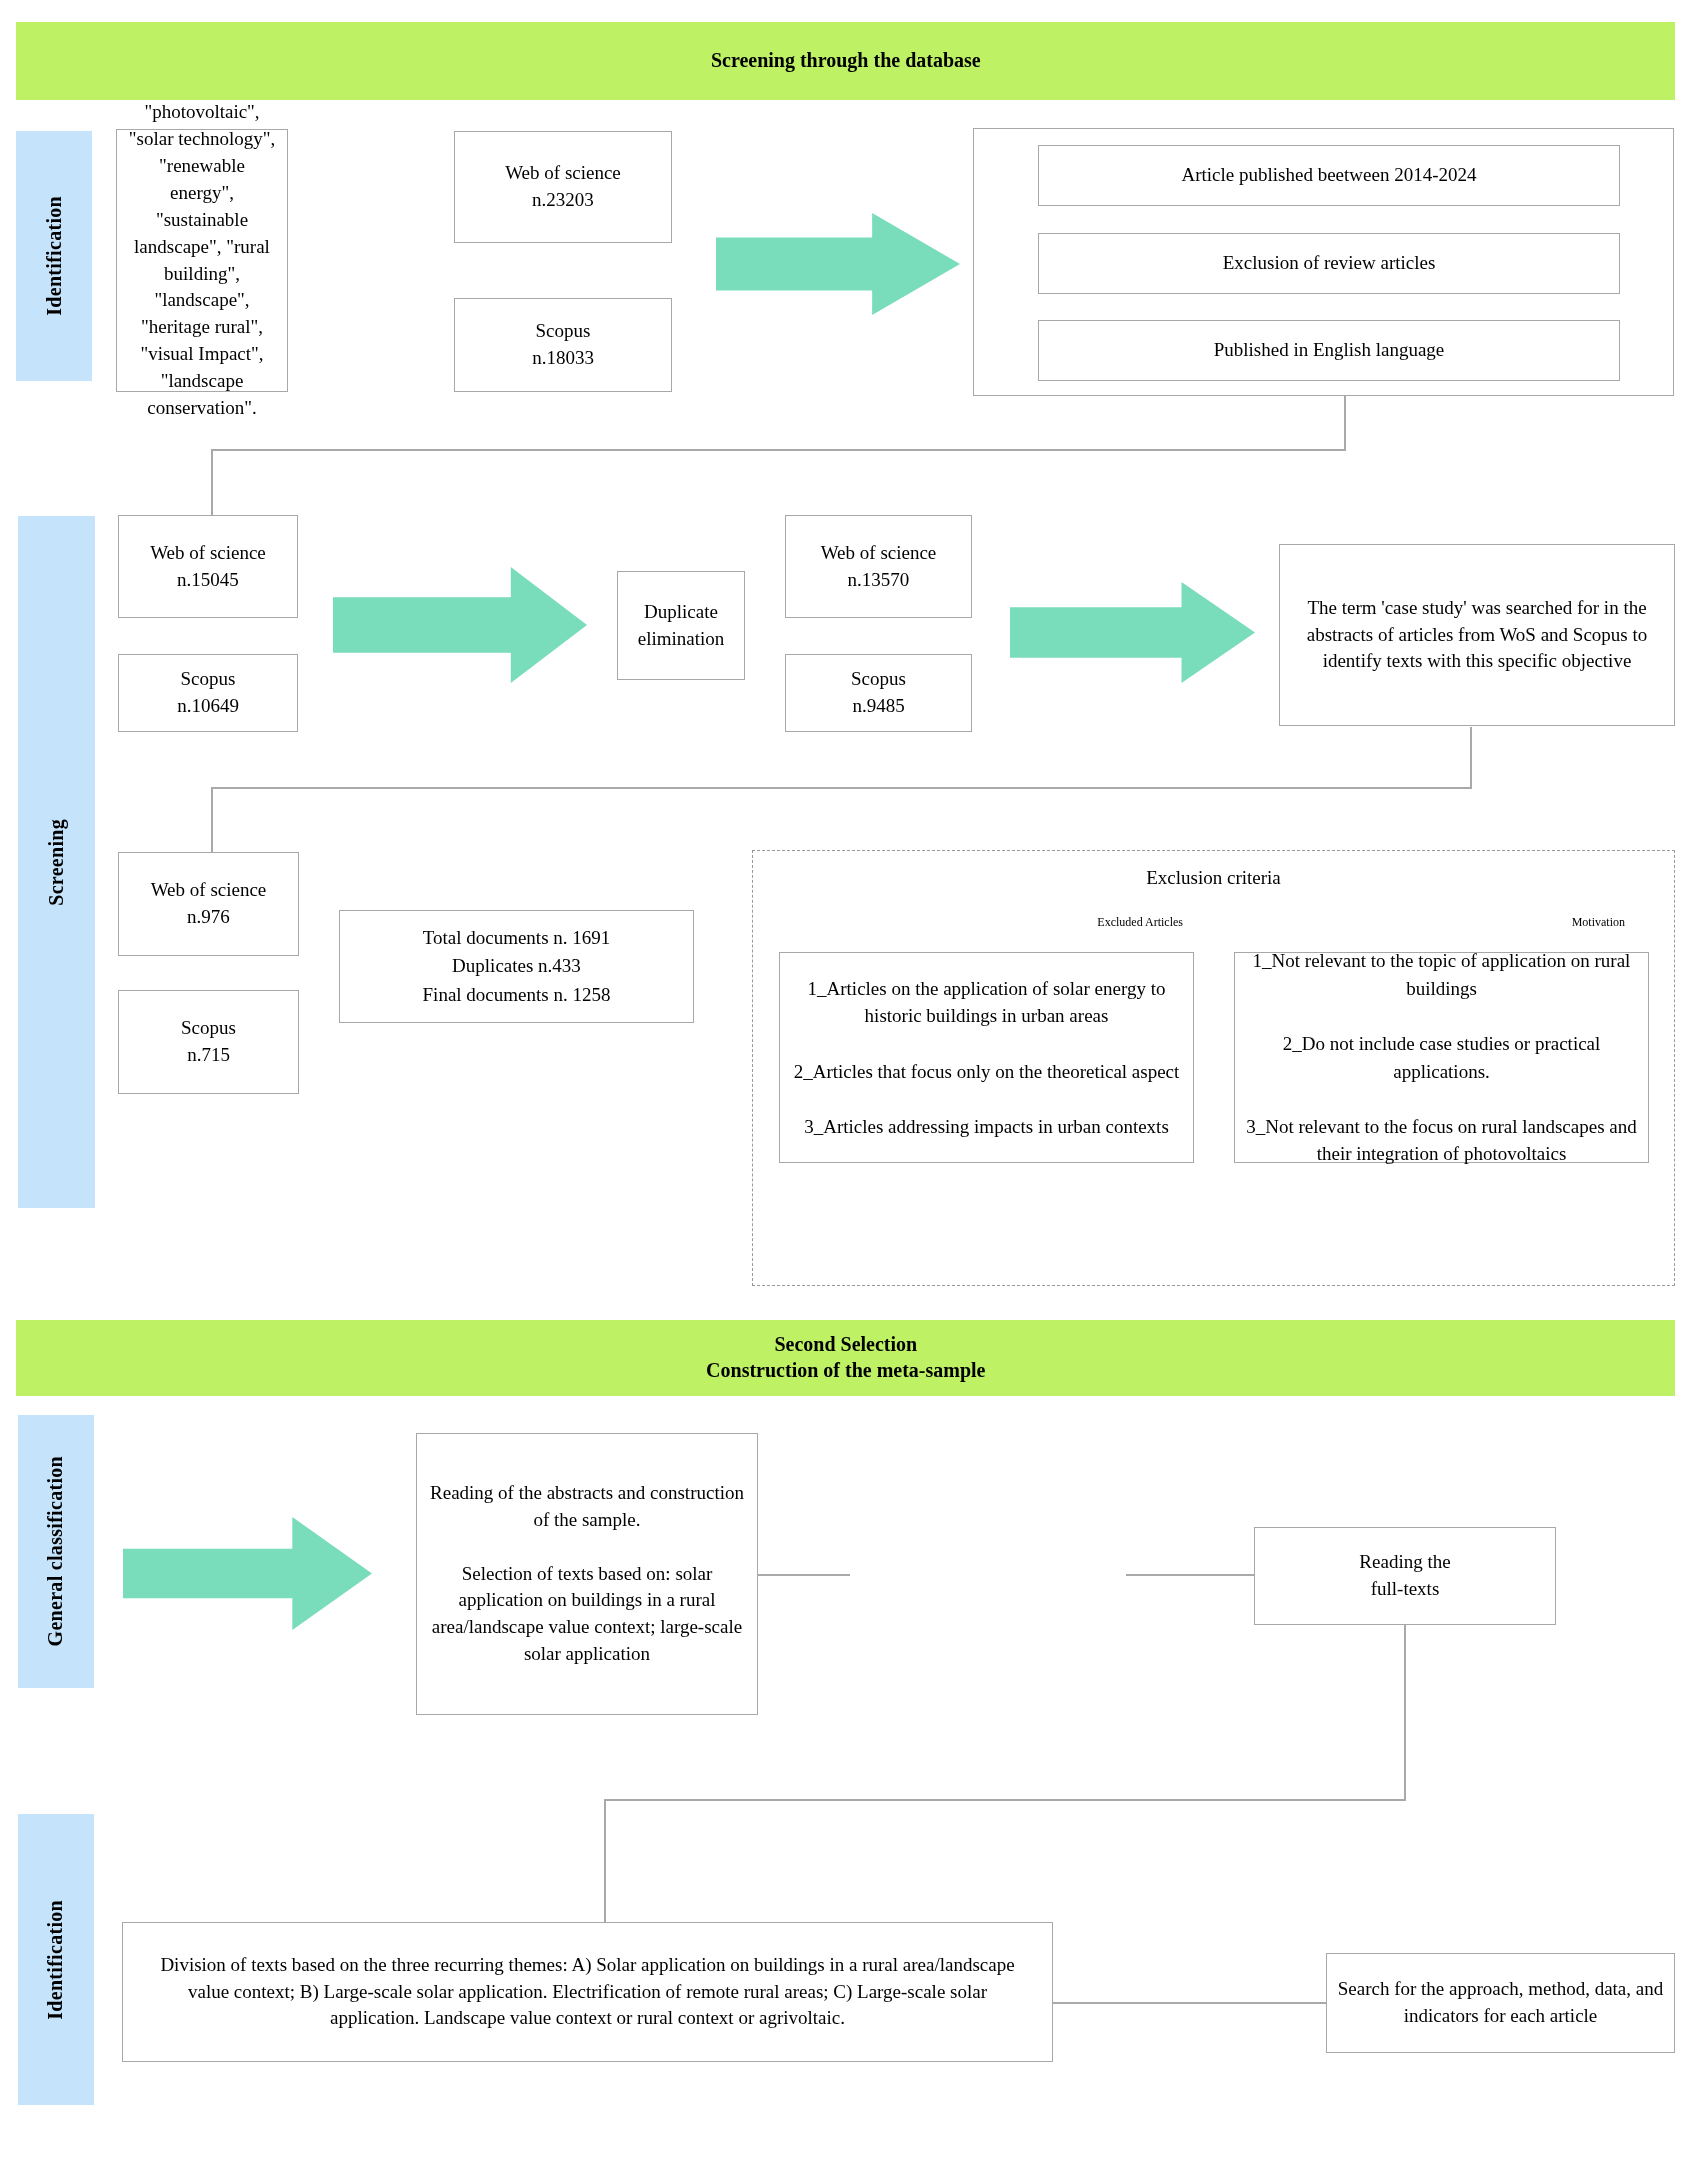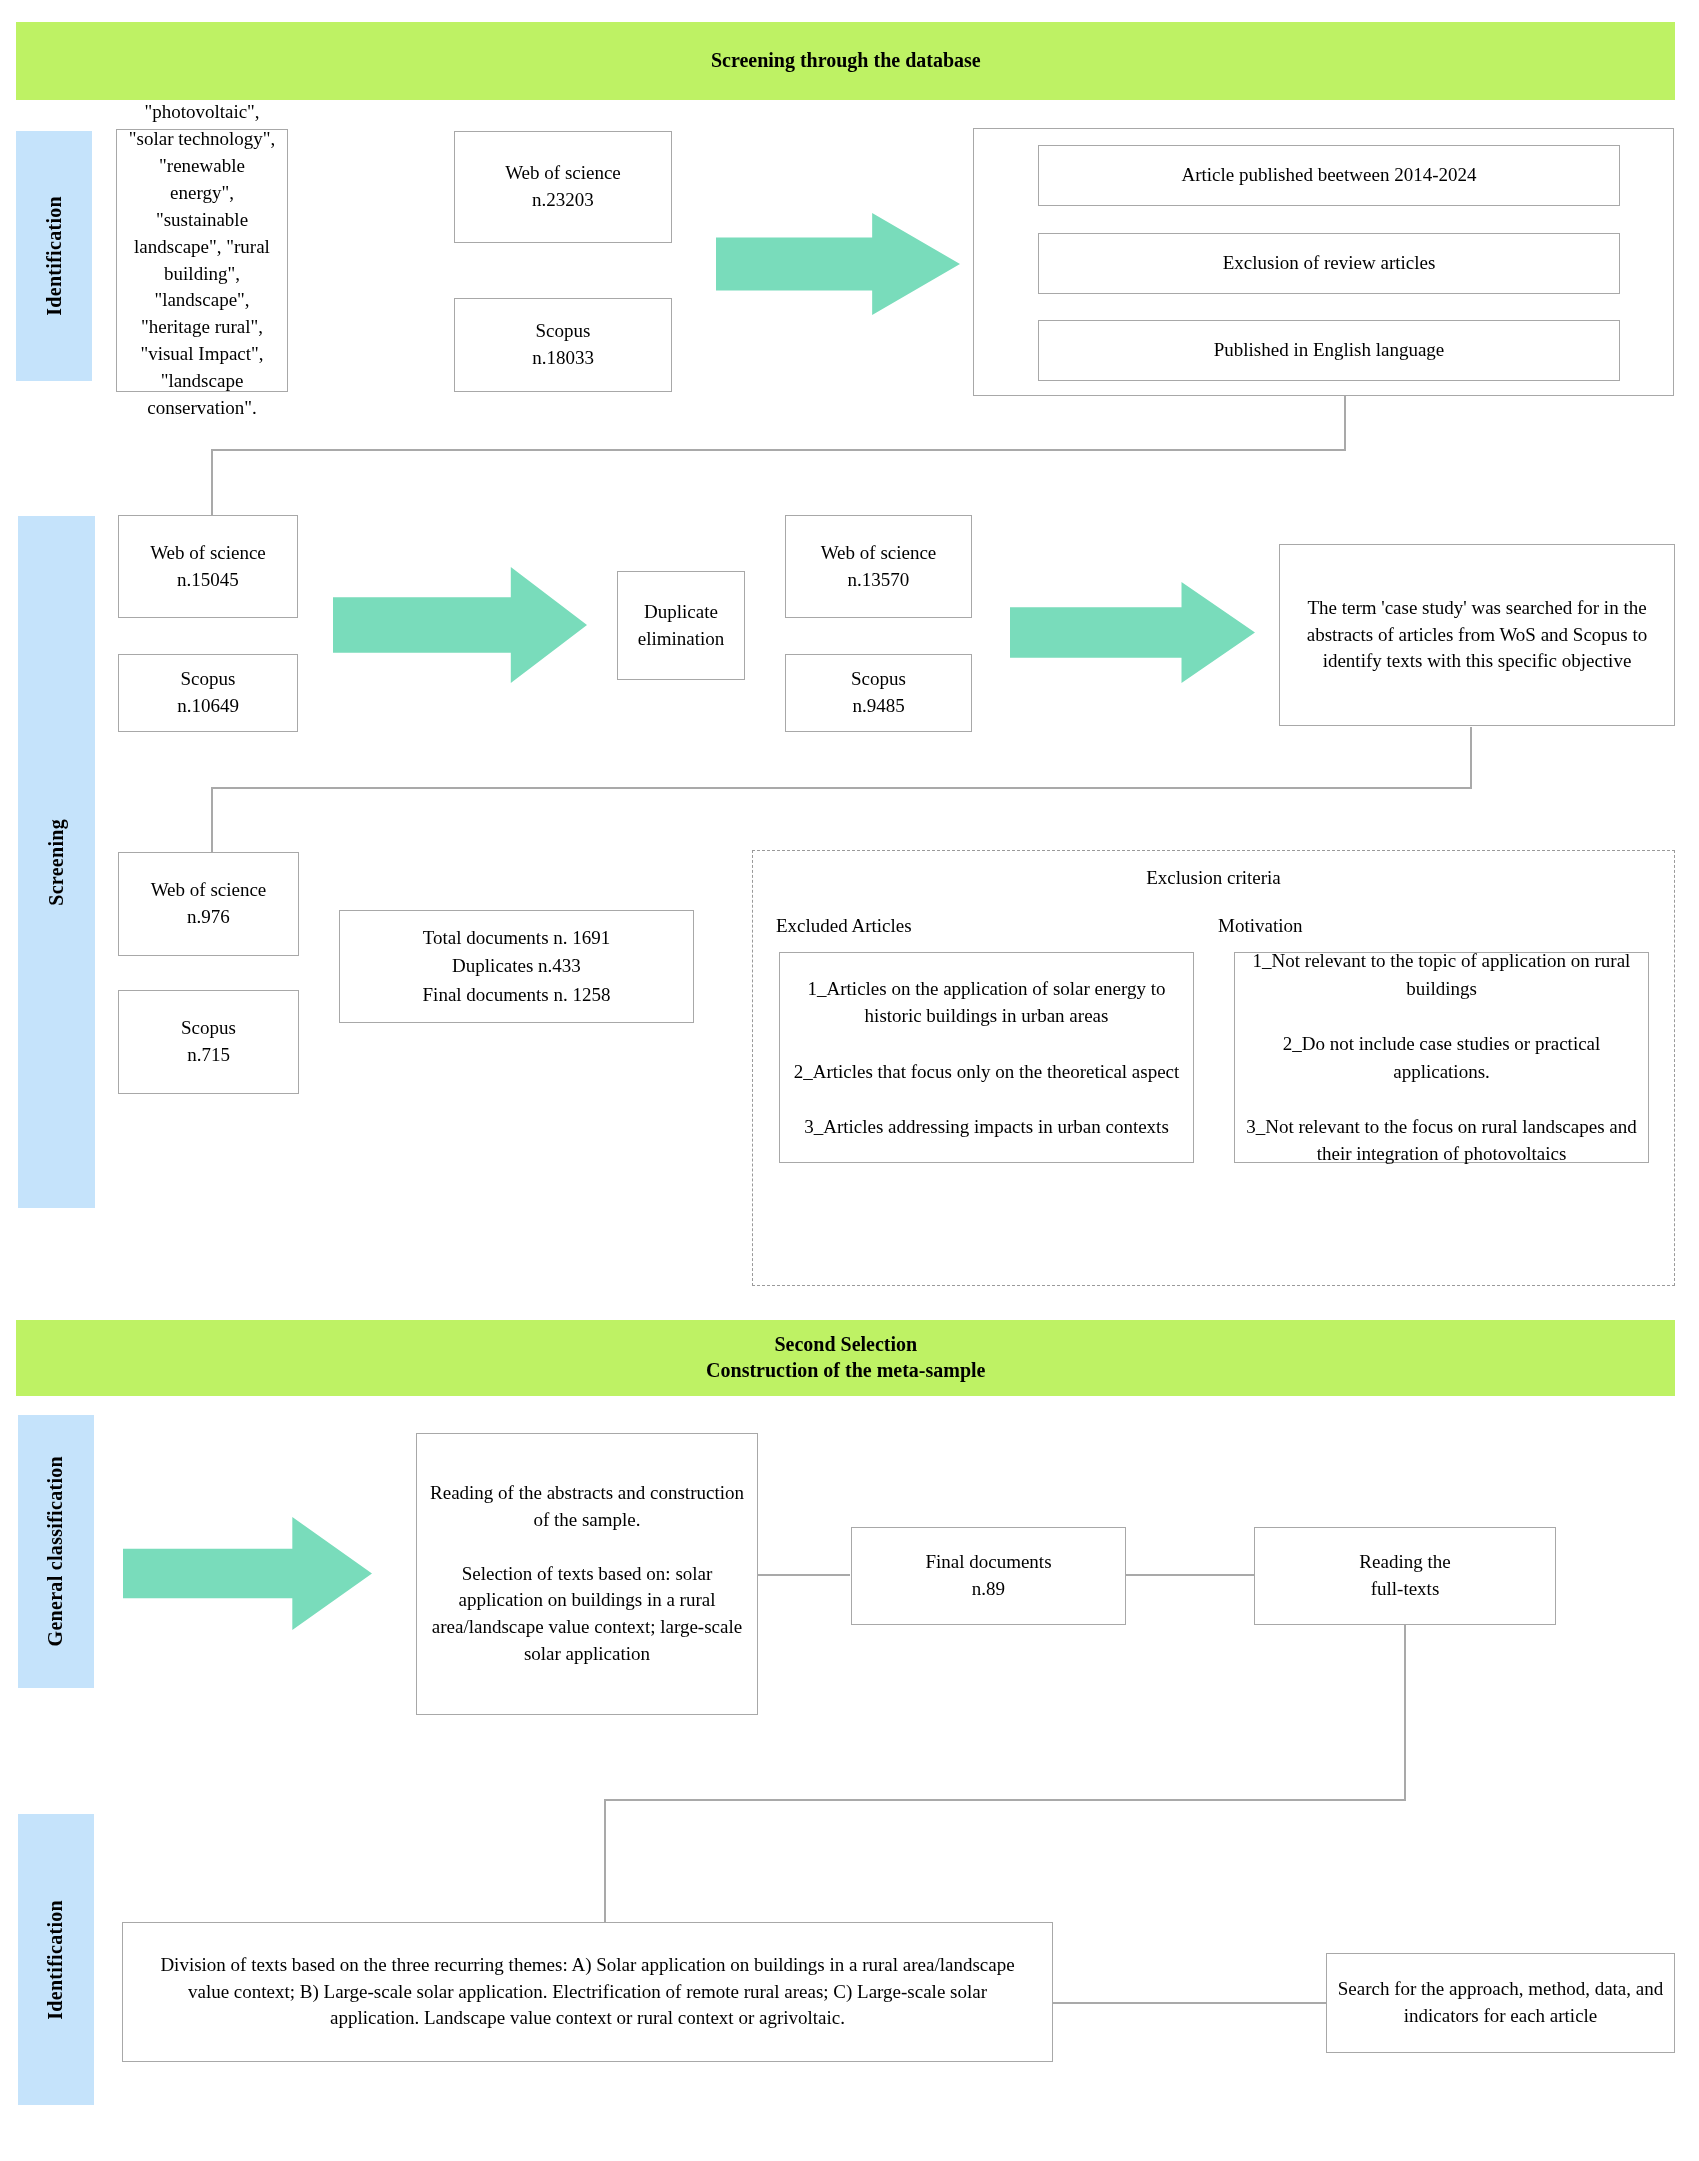--- a/index.html
+++ b/index.html
@@ -18,21 +18,21 @@
               font-weight:bold;font-size:20px;letter-spacing:0.3px;white-space:nowrap;}
 
   
   .box{position:absolute;background:#ffffff;border:1.2px solid #a8a8a8;
        box-sizing:border-box;display:flex;align-items:center;justify-content:center;
        text-align:center;font-size:19px;line-height:1.42;padding:4.7px 8.1px;}
 
   
   .dashbox{position:absolute;border:1.2px dashed #9a9a9a;box-sizing:border-box;background:#fff;}
   .dash-title{position:absolute;width:100%;text-align:center;font-size:19px;}
-  .col-title{position:absolute;text-align:left;font-size:19px;}
+  .col-title{position:absolute;text-align:right;font-size:12px;}
 
   
   .arrow{position:absolute;background:#79dcbb;display:flex;
          justify-content:flex-start;font-size:19px;color:#000;box-sizing:border-box;}
   .arrow span{position:relative;z-index:2;padding-left:15px;white-space:nowrap;}
 
   
   .ln{position:absolute;background:#a9a9a9;}
   .lnh{height:1.7px;}
   .lnv{width:1.7px;}
@@ -181,24 +181,20 @@
 
   <div class="box" style="left:416px;top:1433px;width:342px;height:282px;white-space:pre-line;">
     <span>Reading of the abstracts and construction of the sample.
 
 Selection of texts based on: solar application on buildings in a rural area/landscape value context; large-scale solar application</span>
   </div>
 
   <div class="ln lnh" style="left:758px;top:1574px;width:92px;height:1.7px;"></div>
   <div class="ln lnh" style="left:1126px;top:1574px;width:128px;height:1.7px;"></div>
 
-  <div class="box" style="left:851px;top:1527px;width:275px;height:98px;white-space:pre-line;">
-    <span>Final documents
-n.89</span>
-  </div>
 
   <div class="box" style="left:1254px;top:1527px;width:302px;height:98px;white-space:pre-line;">
     <span>Reading the
 full-texts</span>
   </div>
 
   <div class="ln lnv" style="left:1404px;top:1625px;width:1.7px;height:175px;"></div>
   <div class="ln lnh" style="left:604px;top:1799px;width:802px;height:1.7px;"></div>
   <div class="ln lnv" style="left:604px;top:1799px;width:1.7px;height:123px;"></div>
 

